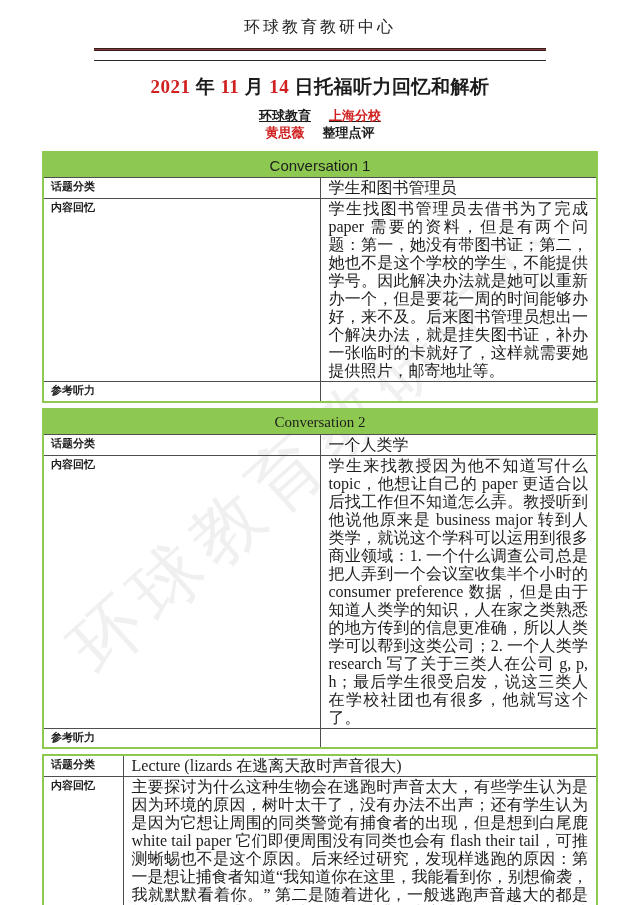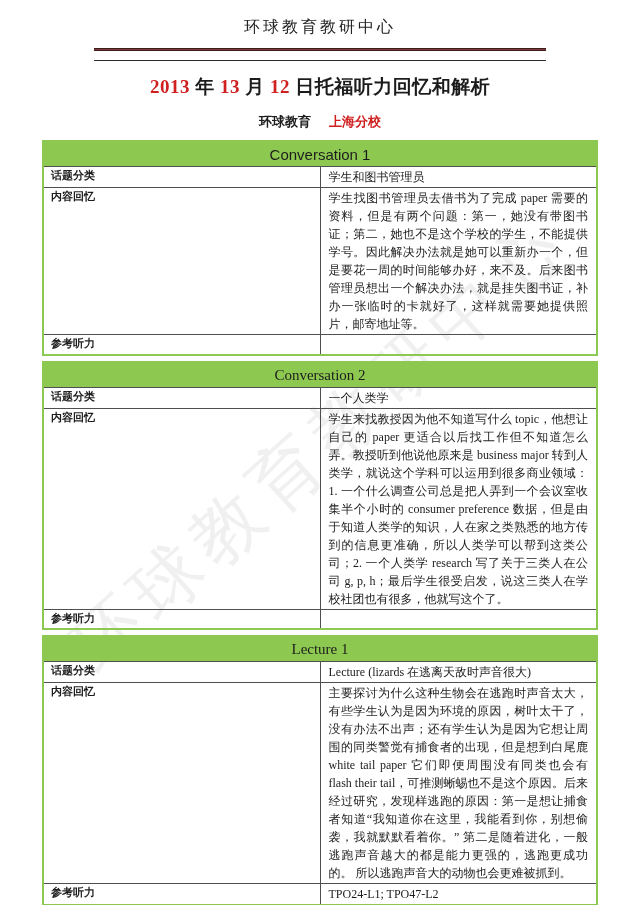--- a/index.html
+++ b/index.html
@@ -41,21 +41,21 @@
     letter-spacing: 0.5px;
   }
   .red { color: #d02020; }
   .byline {
     text-align: center;
     font-weight: bold;
     font-size: 13px;
     line-height: 17px;
     font-family: "Liberation Sans", "DejaVu Sans", sans-serif;
   }
-  .byline-1 { margin-top: 13px; }
+  .byline-1 { margin-top: 7px; text-decoration: underline; }
   .byline span { margin: 0 9px; }
 
   .watermark {
     position: absolute;
     left: 50%; top: 445px;
     transform: translate(-50%, -50%) rotate(-42deg);
     font-size: 70px;
     letter-spacing: 10px;
     white-space: nowrap;
     color: rgba(110, 110, 110, 0.10);
@@ -89,40 +89,43 @@
   .sec-header.sans { font-family: "Liberation Sans", "DejaVu Sans", sans-serif; }
   .label-cell {
     width: 80px;
     font-family: "Liberation Sans", "DejaVu Sans", sans-serif;
     font-weight: bold;
     font-size: 11px;
     padding: 1px 4px 1px 7px;
     white-space: nowrap;
   }
   .value-cell {
-    font-size: 12px;
+    font-size: 16px;
     line-height: 18px;
     padding: 1px 8px;
     text-align: justify;
   }
   .ref-cell { height: 20px; font-size: 12px; }
 </style>
 </head>
 <body>
 
 <div class="page">
 
   <div class="org-header">环球教育教研中心</div>
   <div class="rule-thick"></div>
   <div class="rule-thin"></div>
 
-  <h1 class="doc-title"><span class="red">2013 </span><span>年 </span><span class="red">13 </span><span>月 </span><span class="red">12 </span><span>日托福听力回忆和解析</span></h1>
+  <h1 class="doc-title"><span class="red">2021 </span><span>年 </span><span class="red">11 </span><span>月 </span><span class="red">14 </span><span>日托福听力回忆和解析</span></h1>
 
   <div class="byline byline-1">
     <span>环球教育</span><span class="red">上海分校</span>
+  </div>
+  <div class="byline byline-2">
+    <span class="red">黄思薇</span><span>整理点评</span>
   </div>
 
   <div class="watermark">环球教育教研中心</div>
 
   <div class="sections" id="sections">
   <table class="section-table">
     <tbody>
           <tr>
       <td colspan="2" class="sec-header sans">Conversation 1</td>
     </tr>
@@ -156,23 +159,20 @@
     </tr>
     <tr>
       <td class="label-cell">参考听力</td>
       <td class="value-cell ref-cell reference"></td>
     </tr>
   </tbody>
       </table>
 
   <table class="section-table">
     <tbody>
-          <tr>
-      <td colspan="2" class="sec-header">Lecture 1</td>
-    </tr>
     <tr>
       <td class="label-cell">话题分类</td>
       <td class="value-cell topic">Lecture (lizards 在逃离天敌时声音很大)</td>
     </tr>
     <tr>
       <td class="label-cell">内容回忆</td>
       <td class="value-cell content">主要探讨为什么这种生物会在逃跑时声音太大，有些学生认为是因为环境的原因，树叶太干了，没有办法不出声；还有学生认为是因为它想让周围的同类警觉有捕食者的出现，但是想到白尾鹿 white tail paper 它们即便周围没有同类也会有 flash their tail，可推测蜥蜴也不是这个原因。后来经过研究，发现样逃跑的原因：第一是想让捕食者知道“我知道你在这里，我能看到你，别想偷袭，我就默默看着你。” 第二是随着进化，一般逃跑声音越大的都是能力更强的，逃跑更成功的。 所以逃跑声音大的动物也会更难被抓到。</td>
     </tr>
     <tr>
       <td class="label-cell">参考听力</td>

